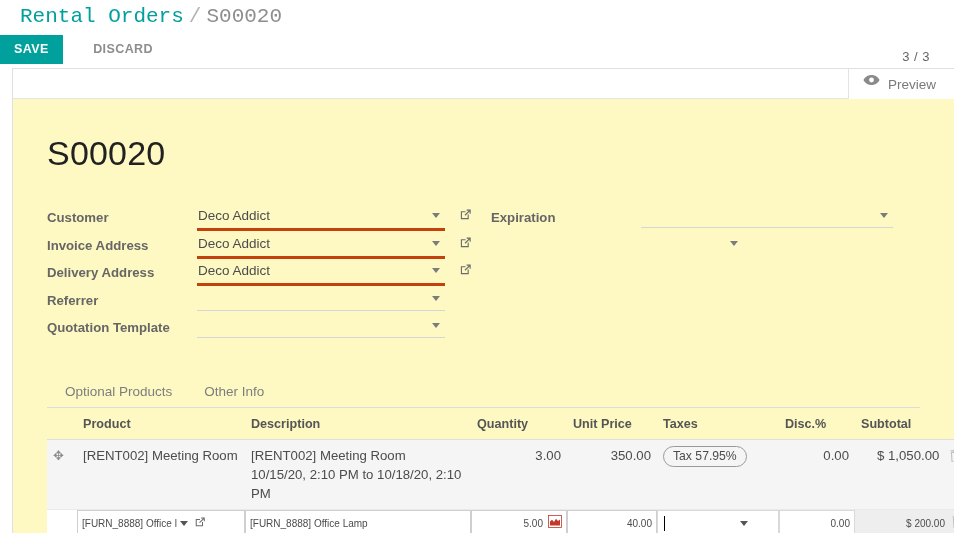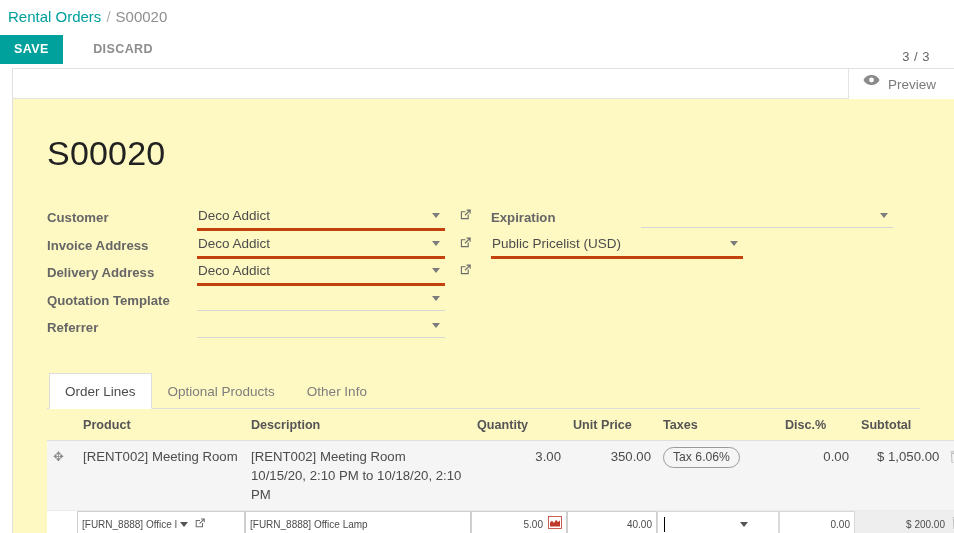--- a/index.html
+++ b/index.html
@@ -9,24 +9,25 @@
     overflow: hidden;
     background: #ffffff;
     font-family: "Liberation Sans", sans-serif;
     color: #4c4c4c;
     -webkit-font-smoothing: antialiased;
   }
   .app { position: relative; width: 954px; height: 533px; background: #fff; }
 
   
   .breadcrumb {
-    padding: 5px 0 0 8px;
-    font-size: 15px;
+    padding: 5px 0 0 20px;
+    font-size: 21px;
     line-height: 24px;
     white-space: nowrap;
+    font-family: Liberation Mono, monospace;
   }
   .bc-root { color: #00a09d; }
   .bc-sep { color: #b3b3b3; margin: 0 5px; font-weight: 300; }
   .bc-current { color: #8e8e8e; }
 
   
   .cp-row {
     position: relative;
     height: 38px;
     padding: 6px 8px 0 0;
@@ -360,61 +361,59 @@
               <span class="ext-link">
                 <svg width="13" height="13" viewBox="0 0 14 14" xmlns="http://www.w3.org/2000/svg">
                   <path d="M2 3.5h5v1.2H3.2v6.1h6.1V7h1.2v5.1H2z" fill="#6b6b6b"></path>
                   <path d="M8.2 1.7H12.6v4.4h-1.2V3.8L6.9 8.3 6 7.4l4.5-4.5H8.2z" fill="#6b6b6b"></path>
                 </svg>
               </span>
             </div>
           </div>
 
           <div class="frow">
+            <div class="flabel">Referrer</div>
+            <div class="fval">
+              <div class="inp"></div>
+              <span class="caret-dn"></span>
+            </div>
+          </div>
+
+          <div class="frow">
             <div class="flabel">Quotation Template</div>
             <div class="fval">
               <div class="inp"></div>
               <span class="caret-dn"></span>
             </div>
           </div>
 
-          <div class="frow">
-            <div class="flabel">Referrer</div>
+        </div>
+
+        <div class="col right">
+
+          <div class="frow">
+            <div class="flabel">Expiration</div>
             <div class="fval">
               <div class="inp"></div>
               <span class="caret-dn"></span>
             </div>
           </div>
 
-        </div>
-
-        <div class="col right">
-
-          <div class="frow">
-            <div class="flabel">Expiration</div>
-            <div class="fval">
-              <div class="inp"></div>
-              <span class="caret-dn"></span>
-            </div>
-          </div>
-
-          <div class="frow">
-            <div class="fval">
-              <div class="inp filled">Public Pricelist (USD)</div>
+          <div class="frow">
+            <div class="fval">
               <span class="caret-dn"></span>
             </div>
           </div>
 
 
         </div>
       </div>
 
       <div class="notebook">
         <div class="tabs">
-          <div class="tab active">Order Lines</div>
           <div class="tab">Optional Products</div>
           <div class="tab">Other Info</div>
         </div>
 
         <table class="lines">
           <thead>
             <tr>
               <th class="c-handle"></th>
               <th class="c-prod">Product</th>
               <th class="c-desc">Description</th>
@@ -433,21 +432,21 @@
               </td>
               <td class="c-prod">[RENT002] Meeting Room</td>
               <td class="c-desc">
                 <div>[RENT002] Meeting Room</div>
                 <div>10/15/20, 2:10 PM to 10/18/20, 2:10</div>
                 <div>PM</div>
               </td>
               <td class="c-qty">3.00</td>
               <td class="c-price">350.00</td>
               <td class="c-tax">
-                <span class="tax-badge">Tax 6.06%</span>
+                <span class="tax-badge">Tax 57.95%</span>
               </td>
               <td class="c-disc">0.00</td>
               <td class="c-sub">
                 <span>$ 1,050.00</span>
                 <span class="trash-ico">
                   <svg width="11" height="13" viewBox="0 0 12 14" xmlns="http://www.w3.org/2000/svg">
                     <path d="M4 0h4v1.3h3.4v1.2H0.6V1.3H4z" fill="#bdbdbd"></path>
                     <path d="M1.6 3.6h8.8L9.8 14H2.2z" fill="none" stroke="#bdbdbd" stroke-width="1.1"></path>
                   </svg>
                 </span>

